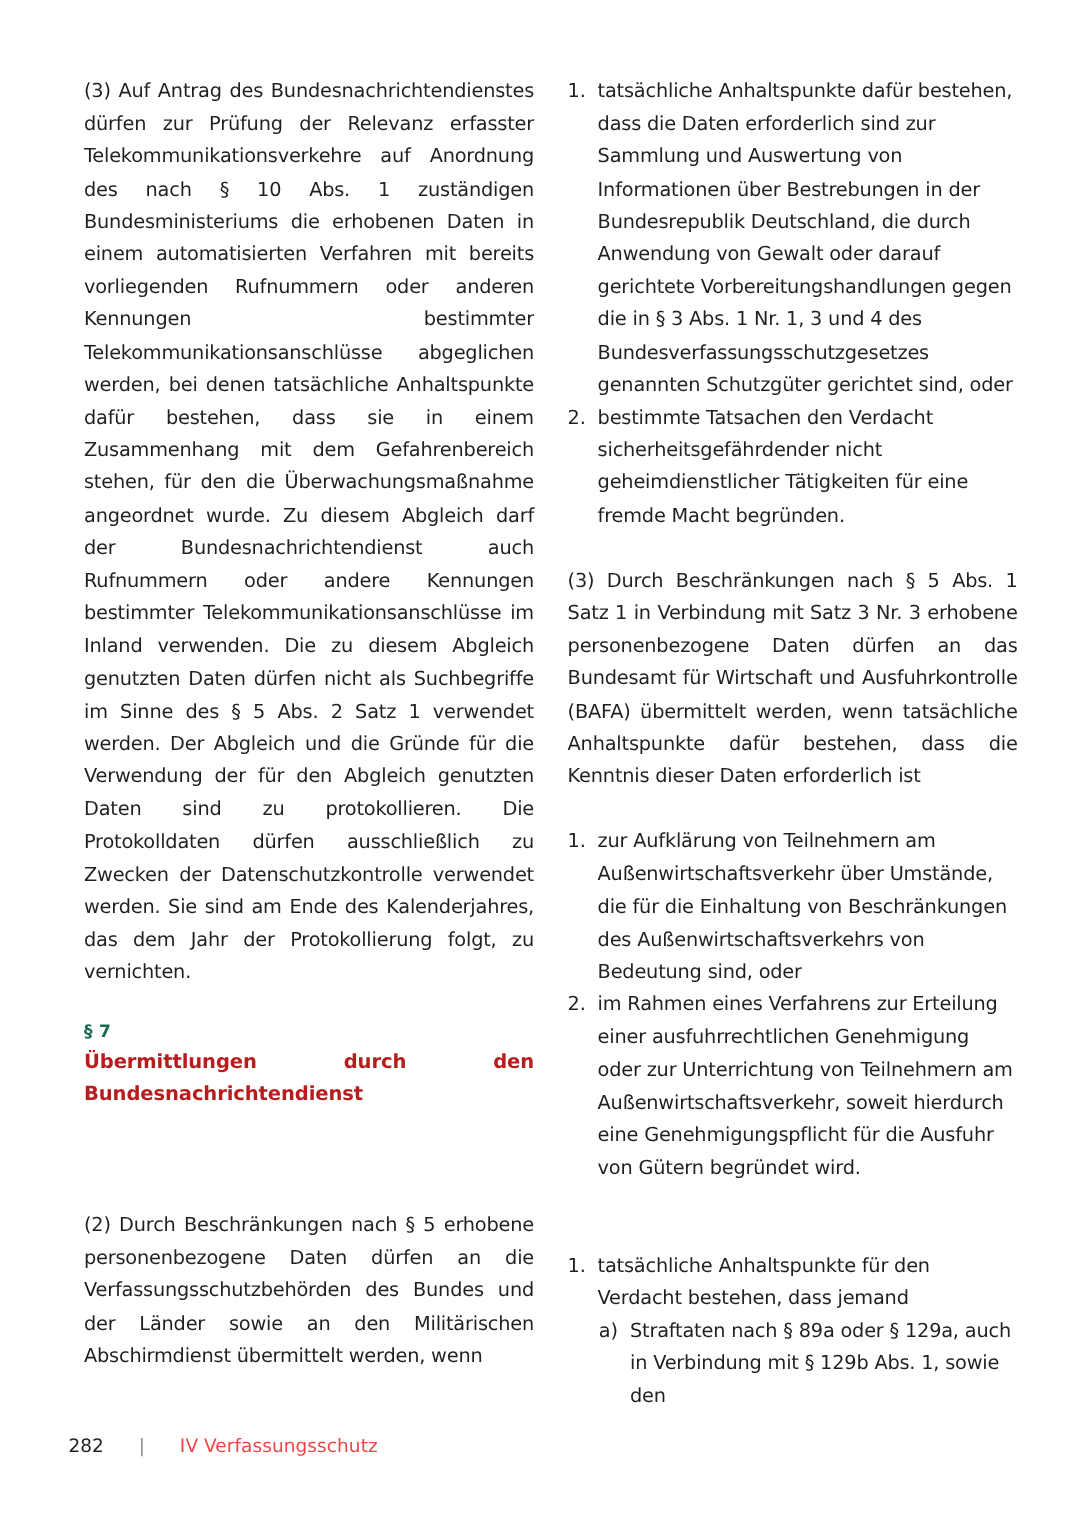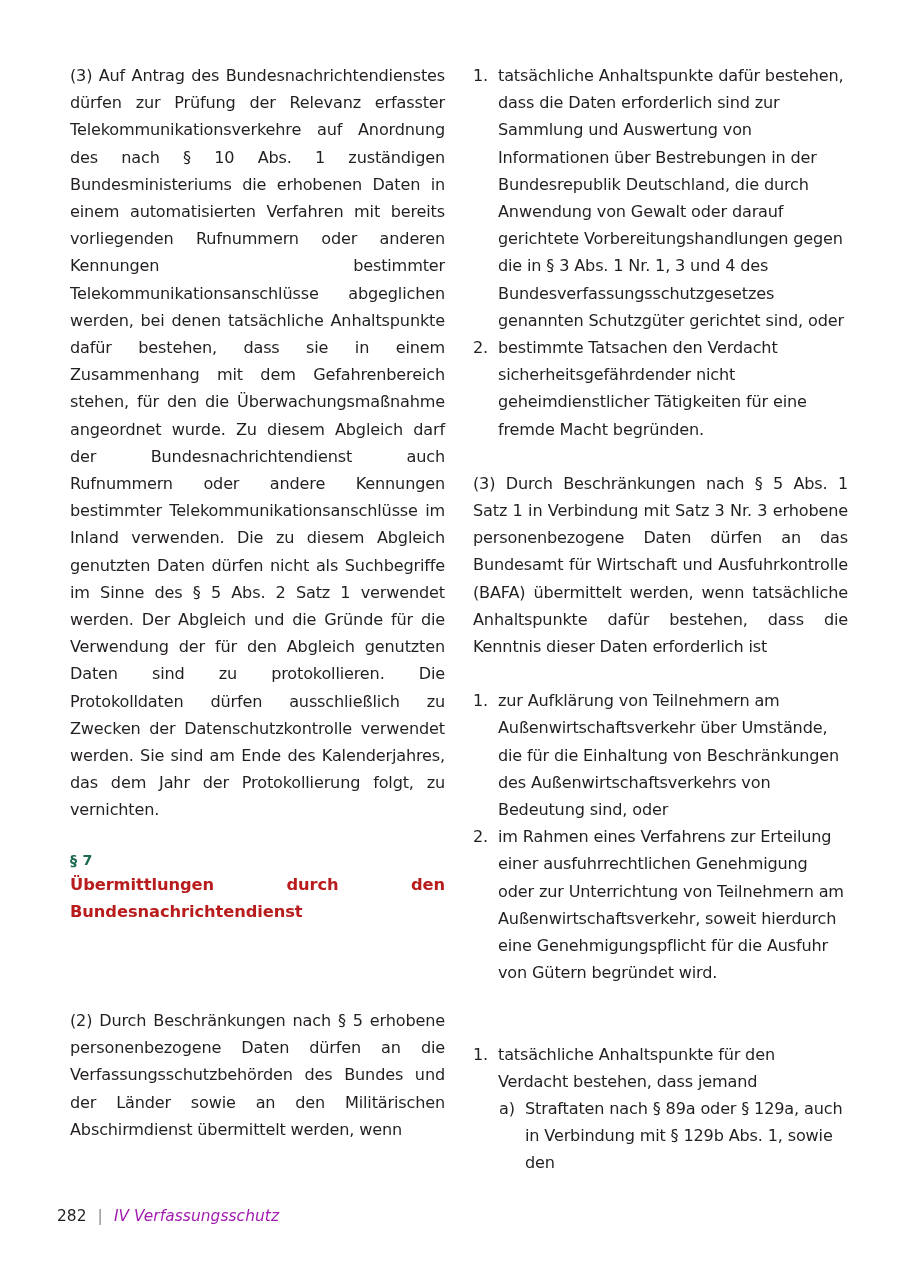--- a/index.html
+++ b/index.html
@@ -135,37 +135,37 @@
     width: 22px;
     text-align: left;
     font-size: 16.1px;
     line-height: 27.2px;
   }
 
   
   .footer {
     position: absolute;
     left: 57px;
-    bottom: 49px;
+    bottom: 60px;
     font-size: 15.4px;
     line-height: 22px;
     color: #231f20;
     display: flex;
     flex-direction: row;
     align-items: baseline;
-    gap: 0;
+    gap: 18px;
     letter-spacing: 0.005em;
   }
   .footer .page-no { margin-right: 11px; }
   .footer .sep {
     color: #8a8a8a;
     margin-right: 11px;
     font-weight: 400;
   }
-  .footer .chapter { color: #a21caf; font-style: italic; }
+  .footer .chapter { color: #ef4444; }
 </style>
 </head>
 <body>
 
 <div class="page">
 
   <div class="columns">
 
     <div class="col">
 

